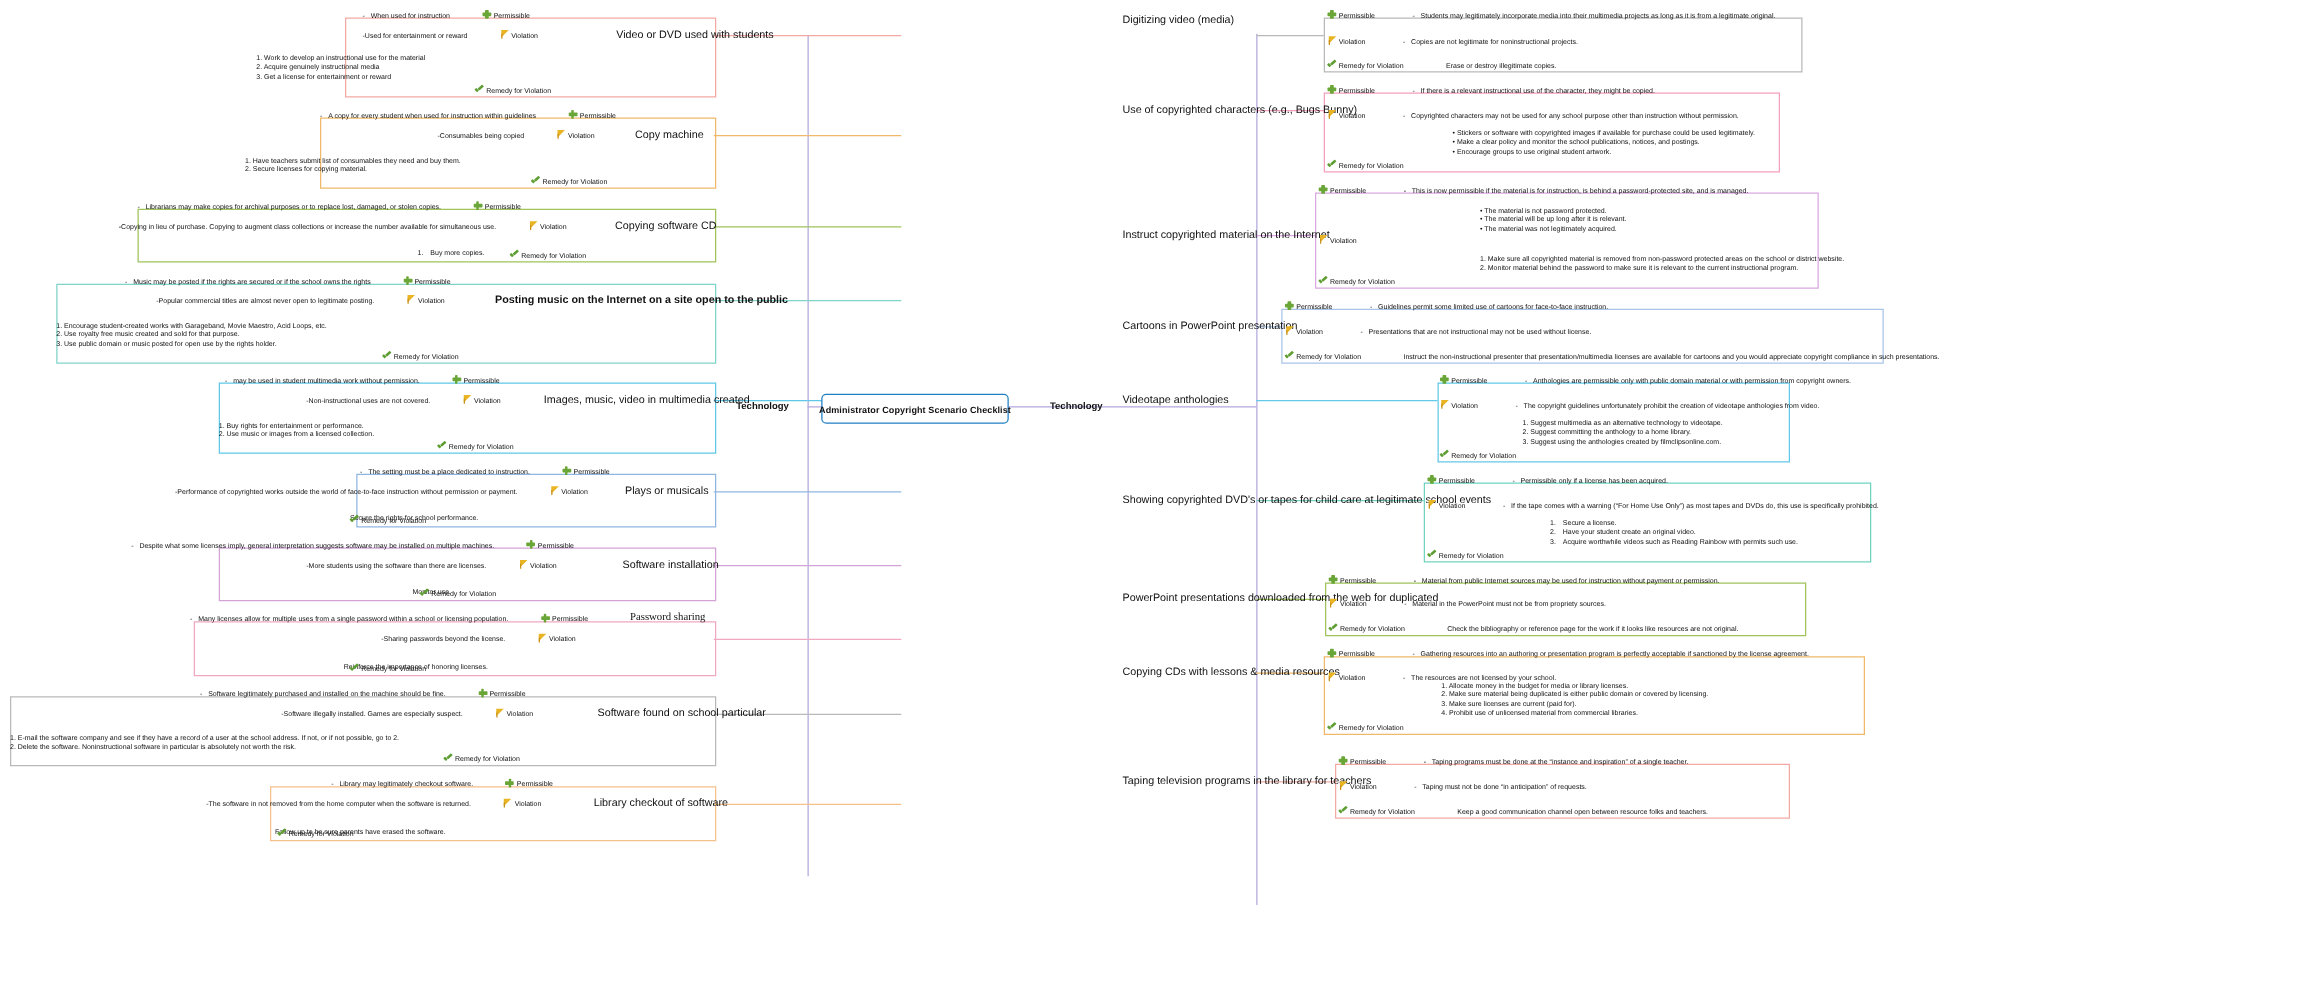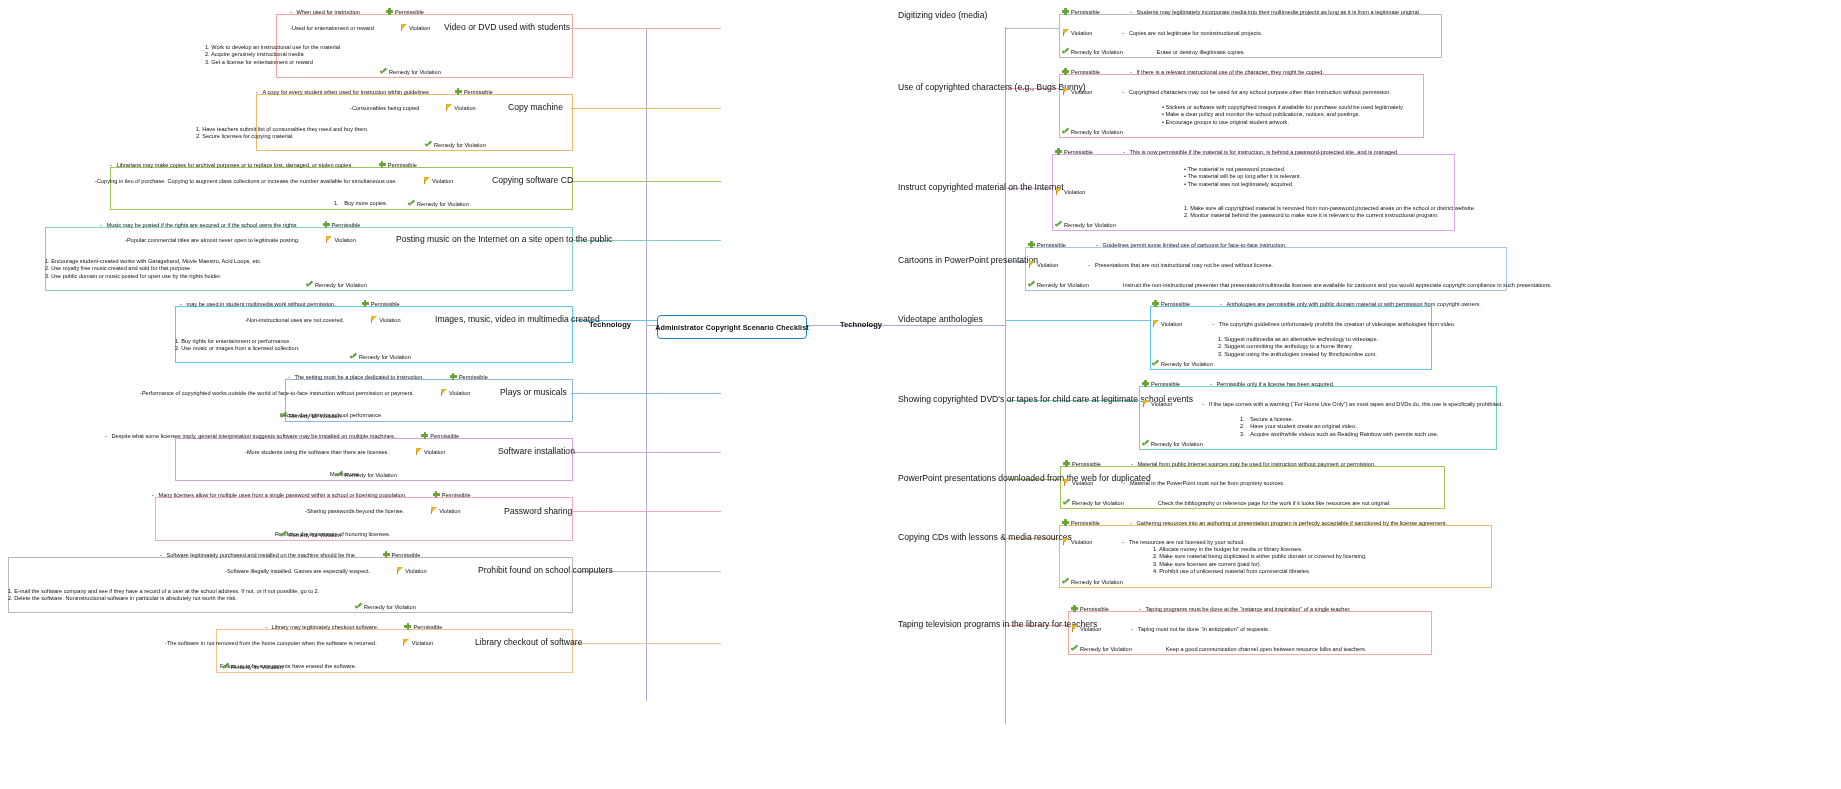--- a/index.html
+++ b/index.html
@@ -72,21 +72,21 @@
   <div class="ln lnh" style="left:805px;top:325px;width:200px;border-color:#b3a8de;"></div>
 
   <div class="node root">
     <span>Administrator Copyright Scenario Checklist</span>
   </div>
 
   <div class="node tech-label" style="left:589px;top:320px;">Technology</div>
   <div class="node tech-label" style="left:840px;top:320px;">Technology</div>
 
   <div id="gen">
-      <div class="node topic l" style="left:444px;top:22px;">Video or DVD used with students</div>
+      <div class="node topic l" style="left:493px;top:22px;">Video or DVD used with students</div>
       <div class="ln lnh" style="left:646px;top:28px;width:75px;border-color:#f3a9a3;"></div>
       <div class="ln lnh" style="left:571px;top:28px;width:75px;border-color:#f3a9a3;"></div>
       <div class="bracket" style="left:276px;top:14px;width:295px;height:62px;border-width:1px;border-color:#f3a9a3;border-left-color:#f3a9a3;border-right-color:#f3a9a3;border-top-color:#f3a9a3;border-bottom-color:#f3a9a3;"></div>
       <div class="node leaf" style="left:290px;top:8px;"><span class="dash">-&nbsp;&nbsp;&nbsp;</span><span class="txt">When used for instruction</span><span style="display:inline-block;width:26px"></span><span class="ic ic-plus"></span><span class="tag">Permissible</span></div>
       <div class="node leaf" style="left:290px;top:24px;"><span class="dash">- </span><span class="txt">Used for entertainment or reward</span><span style="display:inline-block;width:26px"></span><span class="ic ic-flag"></span><span class="tag">Violation</span></div>
       <div class="node leaf" style="left:205px;top:44px;">
         <div>1. Work to develop an instructional use for the material</div>
         <div>2. Acquire genuinely instructional media</div>
         <div>3. Get a license for entertainment or reward</div>
       </div>
@@ -105,21 +105,21 @@
       <div class="node topic l" style="left:492px;top:175px;">Copying software CD</div>
       <div class="ln lnh" style="left:646px;top:181px;width:75px;border-color:#9ec45a;"></div>
       <div class="ln lnh" style="left:571px;top:181px;width:75px;border-color:#9ec45a;"></div>
       <div class="bracket" style="left:110px;top:167px;width:461px;height:41px;border-width:1px;border-color:#9ec45a;border-left-color:#9ec45a;border-right-color:#9ec45a;border-top-color:#9ec45a;border-bottom-color:#9ec45a;"></div>
       <div class="node leaf" style="left:110px;top:161px;"><span class="dash">-&nbsp;&nbsp;&nbsp;</span><span class="txt">Librarians may make copies for archival purposes or to replace lost, damaged, or stolen copies.</span><span style="display:inline-block;width:26px"></span><span class="ic ic-plus"></span><span class="tag">Permissible</span></div>
       <div class="node leaf" style="left:95px;top:177px;"><span class="dash">- </span><span class="txt">Copying in lieu of purchase. Copying to augment class collections or increase the number available for simultaneous use.</span><span style="display:inline-block;width:26px"></span><span class="ic ic-flag"></span><span class="tag">Violation</span></div>
       <div class="node leaf" style="left:334px;top:200px;">
         <div>1. Buy more copies.</div>
       </div>
       <div class="node leaf" style="left:408px;top:200px;"><span class="ic ic-check"></span><span class="tag">Remedy for Violation</span></div>
-      <div class="node topic l" style="left:396px;top:234px;">Posting music on the Internet on a site open to the public</div>
+      <div class="node topic l" style="left:396px;top:234px;font-weight:bold;">Posting music on the Internet on a site open to the public</div>
       <div class="ln lnh" style="left:646px;top:240px;width:75px;border-color:#7fd4c8;"></div>
       <div class="ln lnh" style="left:571px;top:240px;width:75px;border-color:#7fd4c8;"></div>
       <div class="bracket" style="left:45px;top:227px;width:526px;height:62px;border-width:1px;border-color:#7fd4c8;border-left-color:#7fd4c8;border-right-color:#7fd4c8;border-top-color:#7fd4c8;border-bottom-color:#7fd4c8;"></div>
       <div class="node leaf" style="left:100px;top:221px;"><span class="dash">-&nbsp;&nbsp;&nbsp;</span><span class="txt">Music may be posted if the rights are secured or if the school owns the rights</span><span style="display:inline-block;width:26px"></span><span class="ic ic-plus"></span><span class="tag">Permissible</span></div>
       <div class="node leaf" style="left:125px;top:236px;"><span class="dash">- </span><span class="txt">Popular commercial titles are almost never open to legitimate posting.</span><span style="display:inline-block;width:26px"></span><span class="ic ic-flag"></span><span class="tag">Violation</span></div>
       <div class="node leaf" style="left:45px;top:258px;">
         <div>1. Encourage student-created works with Garageband, Movie Maestro, Acid Loops, etc.</div>
         <div>2. Use royalty free music created and sold for that purpose.</div>
         <div>3. Use public domain or music posted for open use by the rights holder.</div>
       </div>
@@ -148,31 +148,31 @@
       <div class="node topic l" style="left:498px;top:446px;">Software installation</div>
       <div class="ln lnh" style="left:646px;top:452px;width:75px;border-color:#d3a3d8;"></div>
       <div class="ln lnh" style="left:571px;top:452px;width:75px;border-color:#d3a3d8;"></div>
       <div class="bracket" style="left:175px;top:438px;width:396px;height:41px;border-width:1px;border-color:#d3a3d8;border-left-color:#d3a3d8;border-right-color:#d3a3d8;border-top-color:#d3a3d8;border-bottom-color:#d3a3d8;"></div>
       <div class="node leaf" style="left:105px;top:432px;"><span class="dash">-&nbsp;&nbsp;&nbsp;</span><span class="txt">Despite what some licenses imply, general interpretation suggests software may be installed on multiple machines.</span><span style="display:inline-block;width:26px"></span><span class="ic ic-plus"></span><span class="tag">Permissible</span></div>
       <div class="node leaf" style="left:245px;top:448px;"><span class="dash">- </span><span class="txt">More students using the software than there are licenses.</span><span style="display:inline-block;width:26px"></span><span class="ic ic-flag"></span><span class="tag">Violation</span></div>
       <div class="node leaf" style="left:330px;top:471px;">
         <div>Monitor use.</div>
       </div>
       <div class="node leaf" style="left:336px;top:471px;"><span class="ic ic-check"></span><span class="tag">Remedy for Violation</span></div>
-      <div class="node topic l" style="left:504px;top:506px;">Password sharing</div>
+      <div class="node topic l" style="left:504px;top:488px;font-family:Liberation Serif, serif;">Password sharing</div>
       <div class="ln lnh" style="left:646px;top:511px;width:75px;border-color:#f0a8c0;"></div>
       <div class="ln lnh" style="left:571px;top:511px;width:75px;border-color:#f0a8c0;"></div>
       <div class="bracket" style="left:155px;top:497px;width:416px;height:42px;border-width:1px;border-color:#f0a8c0;border-left-color:#f0a8c0;border-right-color:#f0a8c0;border-top-color:#f0a8c0;border-bottom-color:#f0a8c0;"></div>
       <div class="node leaf" style="left:152px;top:491px;"><span class="dash">-&nbsp;&nbsp;&nbsp;</span><span class="txt">Many licenses allow for multiple uses from a single password within a school or licensing population.</span><span style="display:inline-block;width:26px"></span><span class="ic ic-plus"></span><span class="tag">Permissible</span></div>
       <div class="node leaf" style="left:305px;top:507px;"><span class="dash">- </span><span class="txt">Sharing passwords beyond the license.</span><span style="display:inline-block;width:26px"></span><span class="ic ic-flag"></span><span class="tag">Violation</span></div>
       <div class="node leaf" style="left:275px;top:531px;">
         <div>Reinforce the importance of honoring licenses.</div>
       </div>
       <div class="node leaf" style="left:280px;top:531px;"><span class="ic ic-check"></span><span class="tag">Remedy for Violation</span></div>
-      <div class="node topic l" style="left:478px;top:565px;">Prohibit found on school computers</div>
+      <div class="node topic l" style="left:478px;top:565px;">Software found on school particular</div>
       <div class="ln lnh" style="left:646px;top:571px;width:75px;border-color:#b9b9b9;"></div>
       <div class="ln lnh" style="left:571px;top:571px;width:75px;border-color:#b9b9b9;"></div>
       <div class="bracket" style="left:8px;top:557px;width:563px;height:54px;border-width:1px;border-color:#b9b9b9;border-left-color:#b9b9b9;border-right-color:#b9b9b9;border-top-color:#b9b9b9;border-bottom-color:#b9b9b9;"></div>
       <div class="node leaf" style="left:160px;top:551px;"><span class="dash">-&nbsp;&nbsp;&nbsp;</span><span class="txt">Software legitimately purchased and installed on the machine should be fine.</span><span style="display:inline-block;width:26px"></span><span class="ic ic-plus"></span><span class="tag">Permissible</span></div>
       <div class="node leaf" style="left:225px;top:567px;"><span class="dash">- </span><span class="txt">Software illegally installed. Games are especially suspect.</span><span style="display:inline-block;width:26px"></span><span class="ic ic-flag"></span><span class="tag">Violation</span></div>
       <div class="node leaf" style="left:8px;top:588px;">
         <div>1. E-mail the software company and see if they have a record of a user at the school address. If not, or if not possible, go to 2.</div>
         <div>2. Delete the software. Noninstructional software in particular is absolutely not worth the risk.</div>
       </div>
       <div class="node leaf" style="left:355px;top:603px;"><span class="ic ic-check"></span><span class="tag">Remedy for Violation</span></div>

